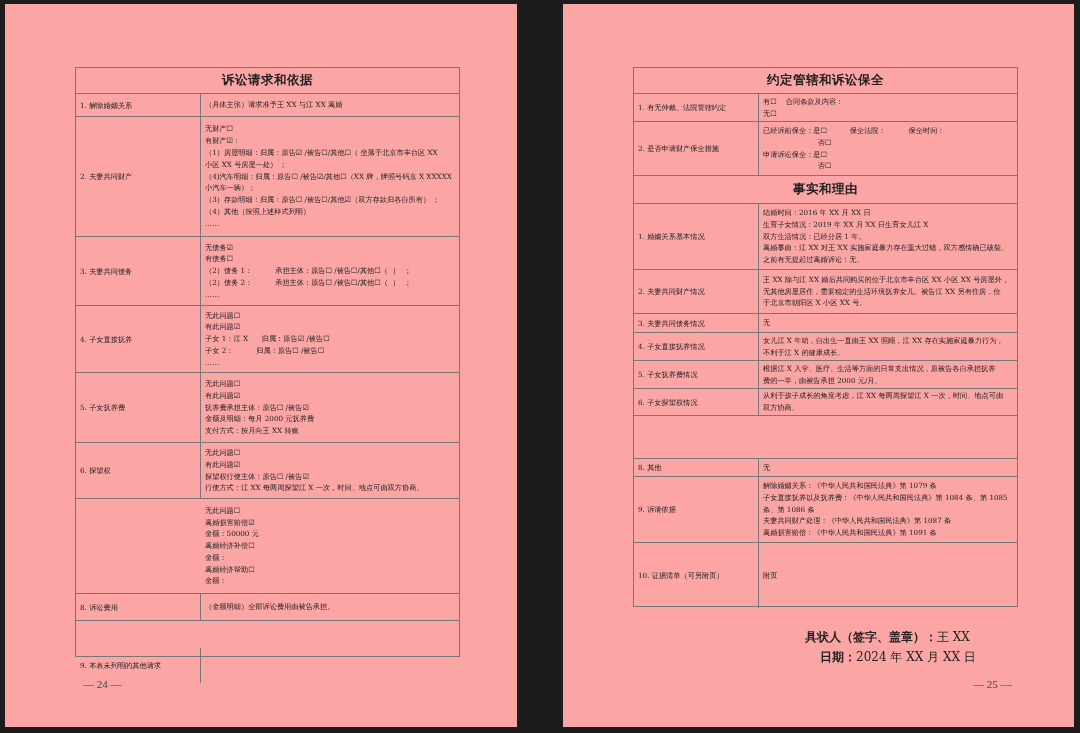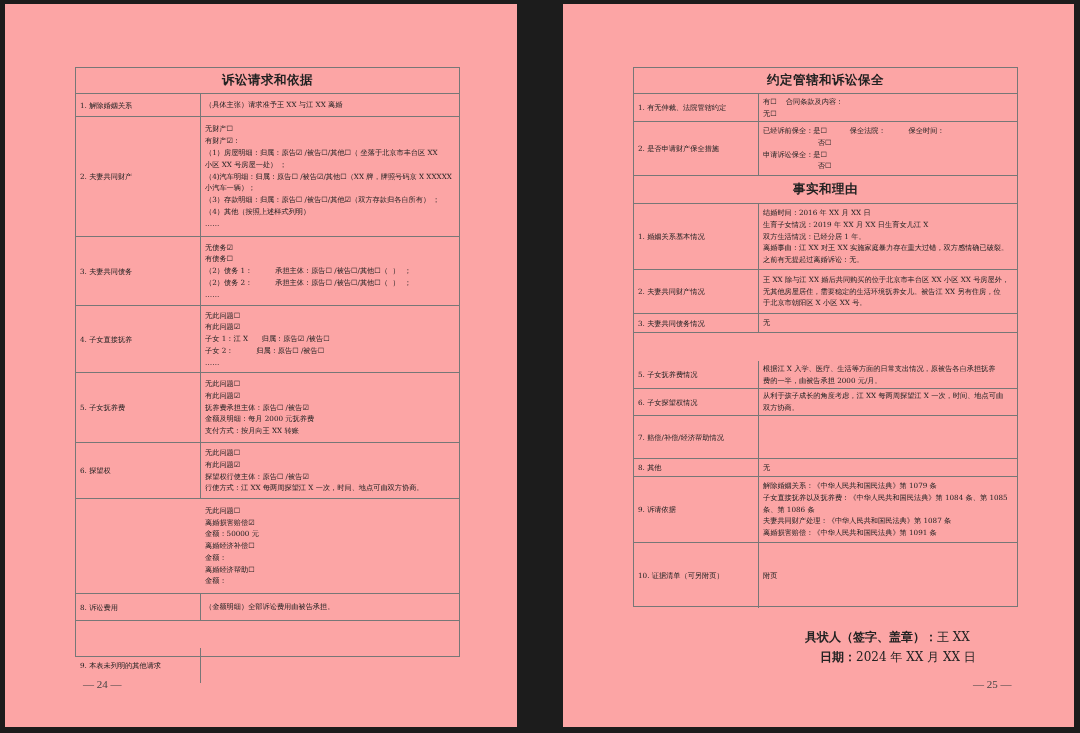--- a/index.html
+++ b/index.html
@@ -215,39 +215,45 @@
       </div>
     </div>
 
     <div class="row" style="top:246px; height:19px;">
       <div class="label" style="width:125px;">3. 夫妻共同债务情况</div>
       <div class="content" style="left:125px;">
         <div>无</div>
       </div>
     </div>
 
+    <div class="row" style="top:265px; height:28px;">
+      <div class="label" style="width:125px;">4. 子女直接抚养情况</div>
+      <div class="content" style="left:125px;">
+        <div>女儿江 X 年幼，自出生一直由王 XX 照顾，江 XX 存在实施家庭暴力行为，</div>
+        <div>不利于江 X 的健康成长。</div>
+      </div>
+    </div>
 
     <div class="row" style="top:293px; height:28px;">
       <div class="label" style="width:125px;">5. 子女抚养费情况</div>
       <div class="content" style="left:125px;">
         <div>根据江 X 入学、医疗、生活等方面的日常支出情况，原被告各自承担抚养</div>
         <div>费的一半，由被告承担 2000 元/月。</div>
       </div>
     </div>
 
     <div class="row" style="top:321px; height:27px;">
       <div class="label" style="width:125px;">6. 子女探望权情况</div>
       <div class="content" style="left:125px;">
         <div>从利于孩子成长的角度考虑，江 XX 每两周探望江 X 一次，时间、地点可由</div>
         <div>双方协商。</div>
       </div>
     </div>
 
     <div class="row" style="top:348px; height:43px;">
-      <div class="label" style="width:125px;">7. 赔偿/补偿/经济帮助情况</div>
     </div>
 
     <div class="row" style="top:391px; height:18px;">
       <div class="label" style="width:125px;">8. 其他</div>
       <div class="content" style="left:125px;">
         <div>无</div>
       </div>
     </div>
 
     <div class="row" style="top:409px; height:66px;">

